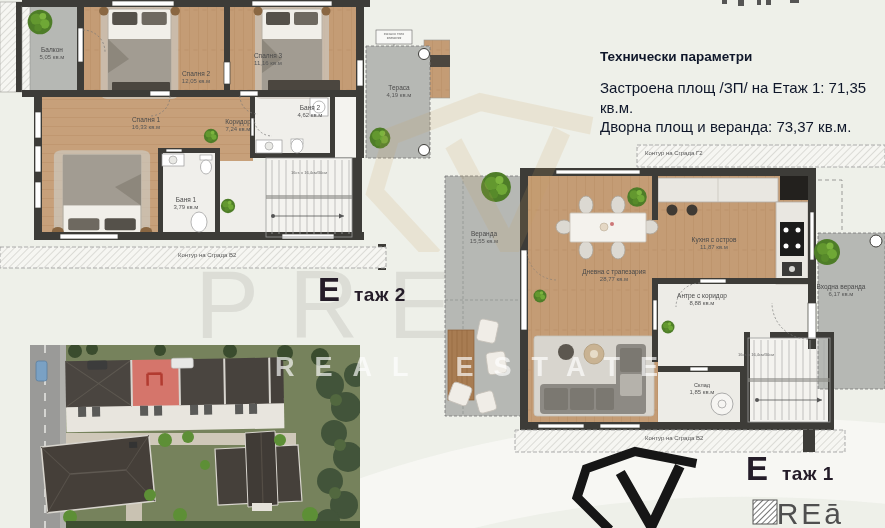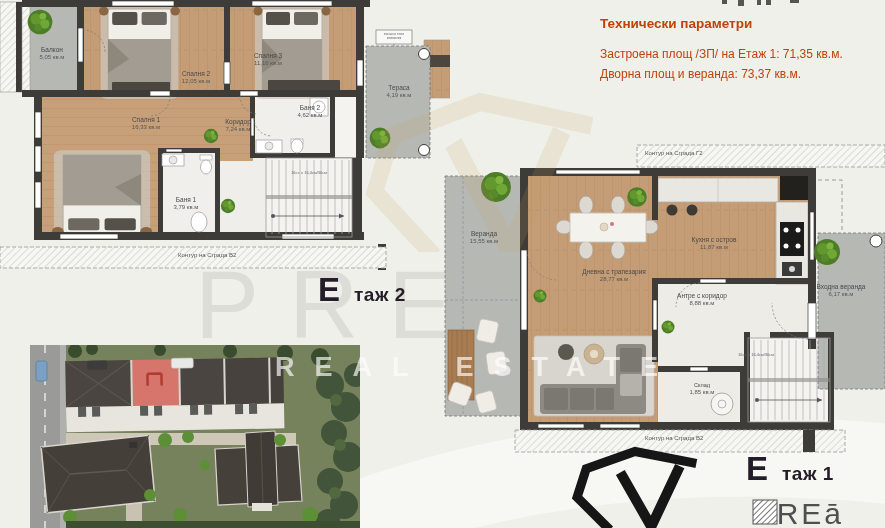--- a/index.html
+++ b/index.html
@@ -13,23 +13,23 @@
   .rlab{position:absolute;transform:translateX(-50%);text-align:center;font-size:6.5px;
         line-height:1.3;color:#4a4a4a;white-space:nowrap;z-index:6}
   .rlab span{display:block}
   .rlab .a{font-size:6px;color:#575757}
   .klab{position:absolute;font-size:6px;color:#555;z-index:6;white-space:nowrap}
   .snote{position:absolute;transform:translateX(-50%);font-size:4px;color:#666;z-index:6;white-space:nowrap}
   .acnote{position:absolute;width:34px;text-align:center;font-size:3.4px;line-height:1.2;color:#666;z-index:6}
   .ftitle{position:absolute;z-index:6;color:#241c28;font-weight:bold;display:inline-flex;align-items:baseline}
   .ftitle .big{font-size:33px}
   .ftitle .small{font-size:19px;margin-left:14px;letter-spacing:.5px}
-  .tech{position:absolute;left:600px;top:16px;z-index:6;color:#c2410c}
+  .tech{position:absolute;left:600px;top:49px;z-index:6;color:#0f172a}
   .tech h3{font-size:13.5px;margin:0 0 14px 0}
-  .tech .tl{font-size:12px;line-height:19.5px}
+  .tech .tl{font-size:15px;line-height:19.5px}
   .crea{position:absolute;left:752px;top:499px;z-index:6;display:flex;align-items:flex-start;gap:8px;height:29px;overflow:hidden}
   .crea .txt{font-size:30px;color:#4f4f4f;letter-spacing:3px;line-height:1}
   .frag{position:absolute;background:#3a3a3a;z-index:6;opacity:.85}
 </style>
 </head>
 <body>
 
 <div class="stage">
 
   <svg width="0" height="0">

